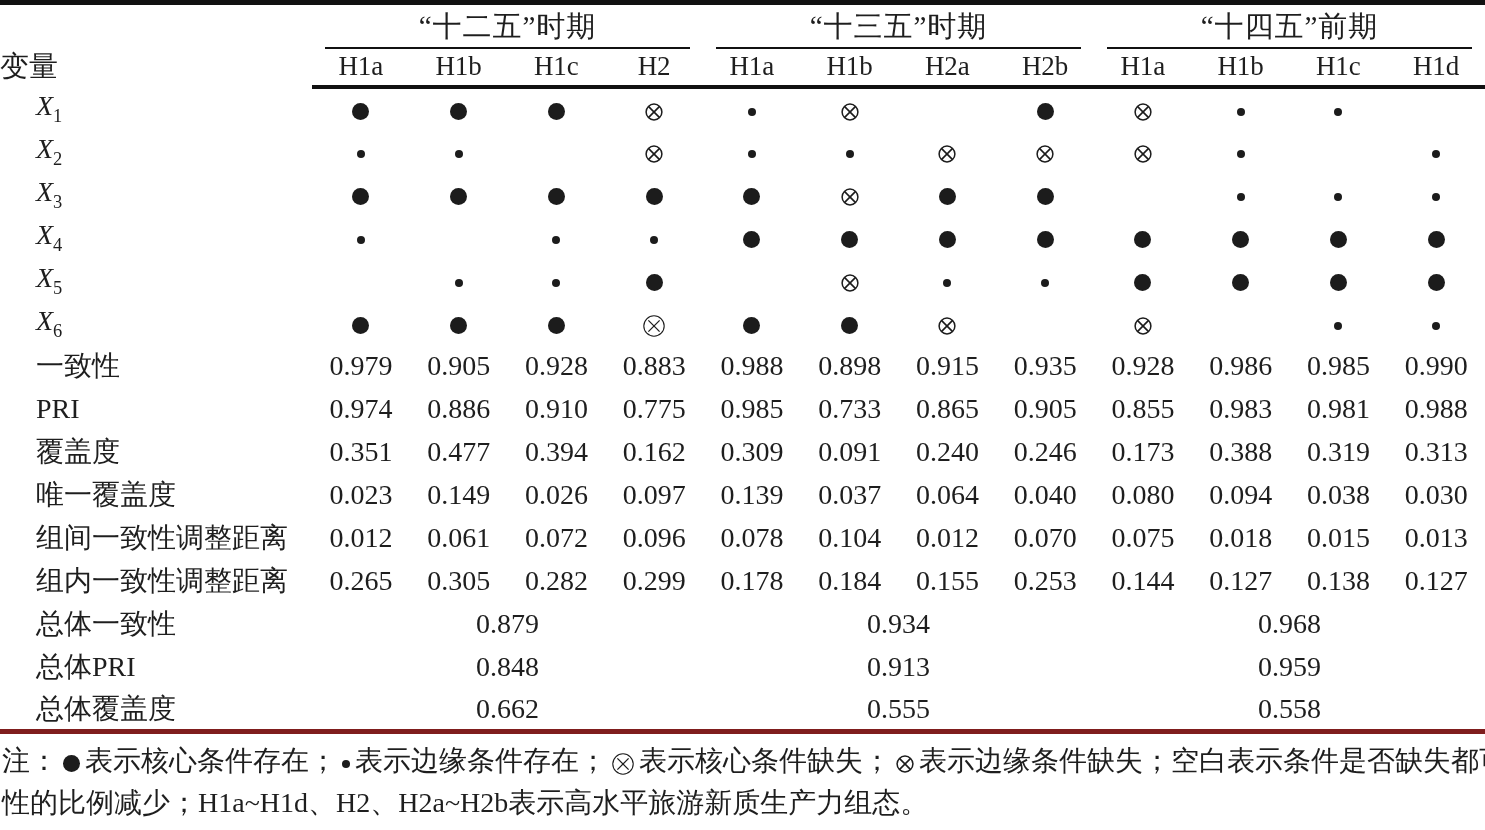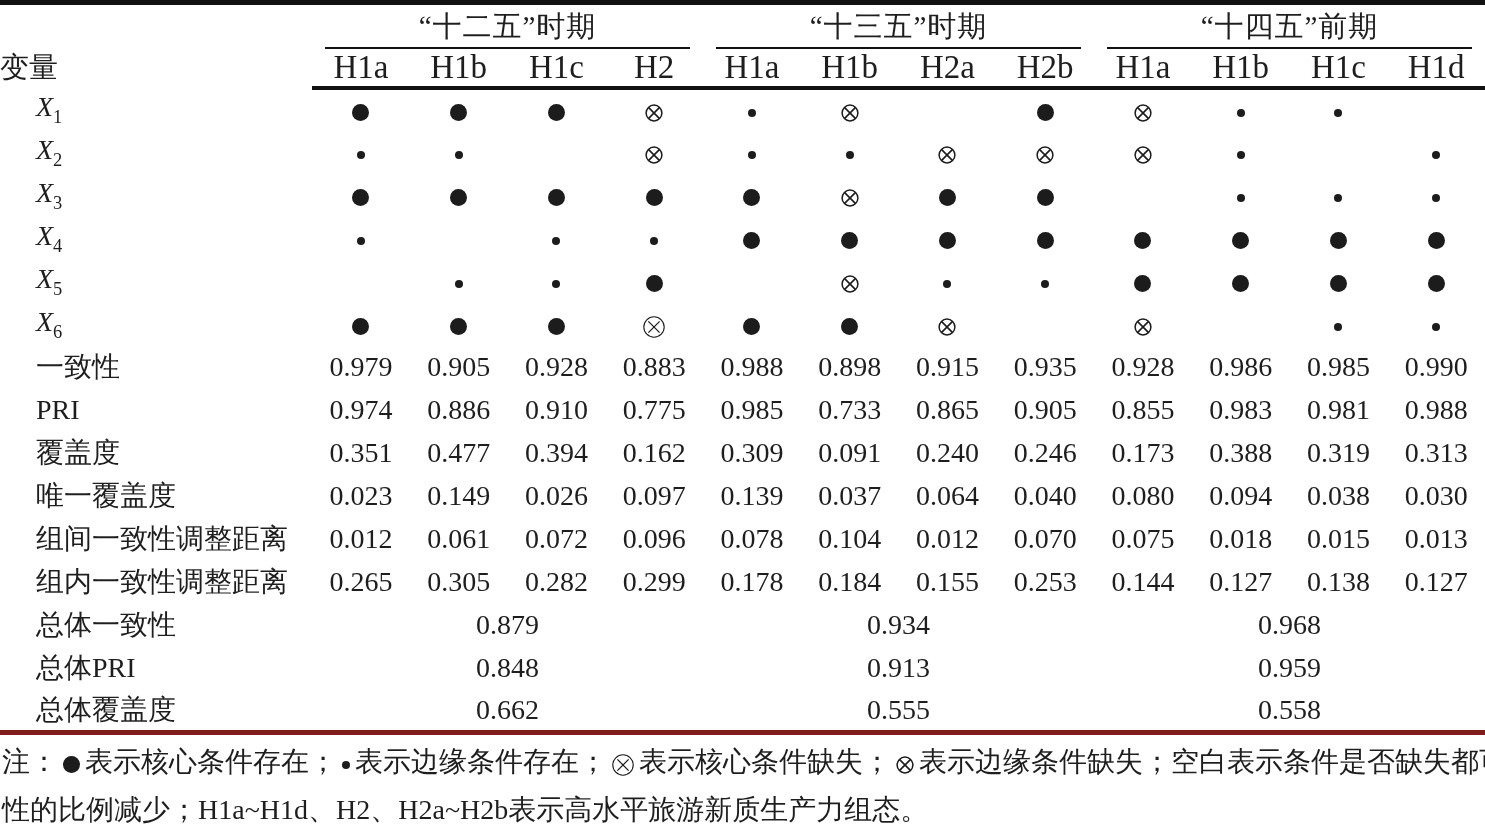--- a/index.html
+++ b/index.html
@@ -19,21 +19,21 @@
   thead th{font-weight:normal;padding:0;}
   tr.group-row{height:46px;}
   tr.group-row th{vertical-align:bottom;}
   th.var-th{font-size:29px;text-align:left;vertical-align:middle;}
   .group-label{
     font-size:29px;text-align:center;margin:0 13px;
     border-bottom:2.5px solid #111;letter-spacing:1px;
   }
   tr.subhead{height:38px;}
   tr.subhead th{
-    font-size:33px;text-align:center;vertical-align:middle;
+    font-size:27px;text-align:center;vertical-align:middle;
     border-bottom:4px solid #111;
   }
 
   #tbody tr{height:43px;}
   #tbody th.row-label{
     font-weight:normal;font-size:28px;text-align:left;
     padding-left:36px;vertical-align:middle;white-space:nowrap;
   }
   #tbody th.row-label i{font-style:italic;}
   #tbody th.row-label sub{font-size:0.66em;}
@@ -48,21 +48,21 @@
     display:inline-block;width:8px;height:8px;border-radius:50%;
     background:#1c1c1c;vertical-align:middle;
   }
   svg.sym-x{vertical-align:middle;display:inline-block;}
 
   .note{
     margin:7px 2px 0 2px;font-size:28px;line-height:40px;
     color:#1e1e1e;white-space:nowrap;
   }
   .note .dot-large,.note .dot-small,.note svg.sym-x{margin:0 5px;}
-  #note-line2{margin-top:8px;}
+  #note-line2{margin-top:2px;}
 </style>
 </head>
 <body>
 
 <div class="page">
 
   <table class="qca">
     <colgroup>
       <col class="c-label">
       <col>

